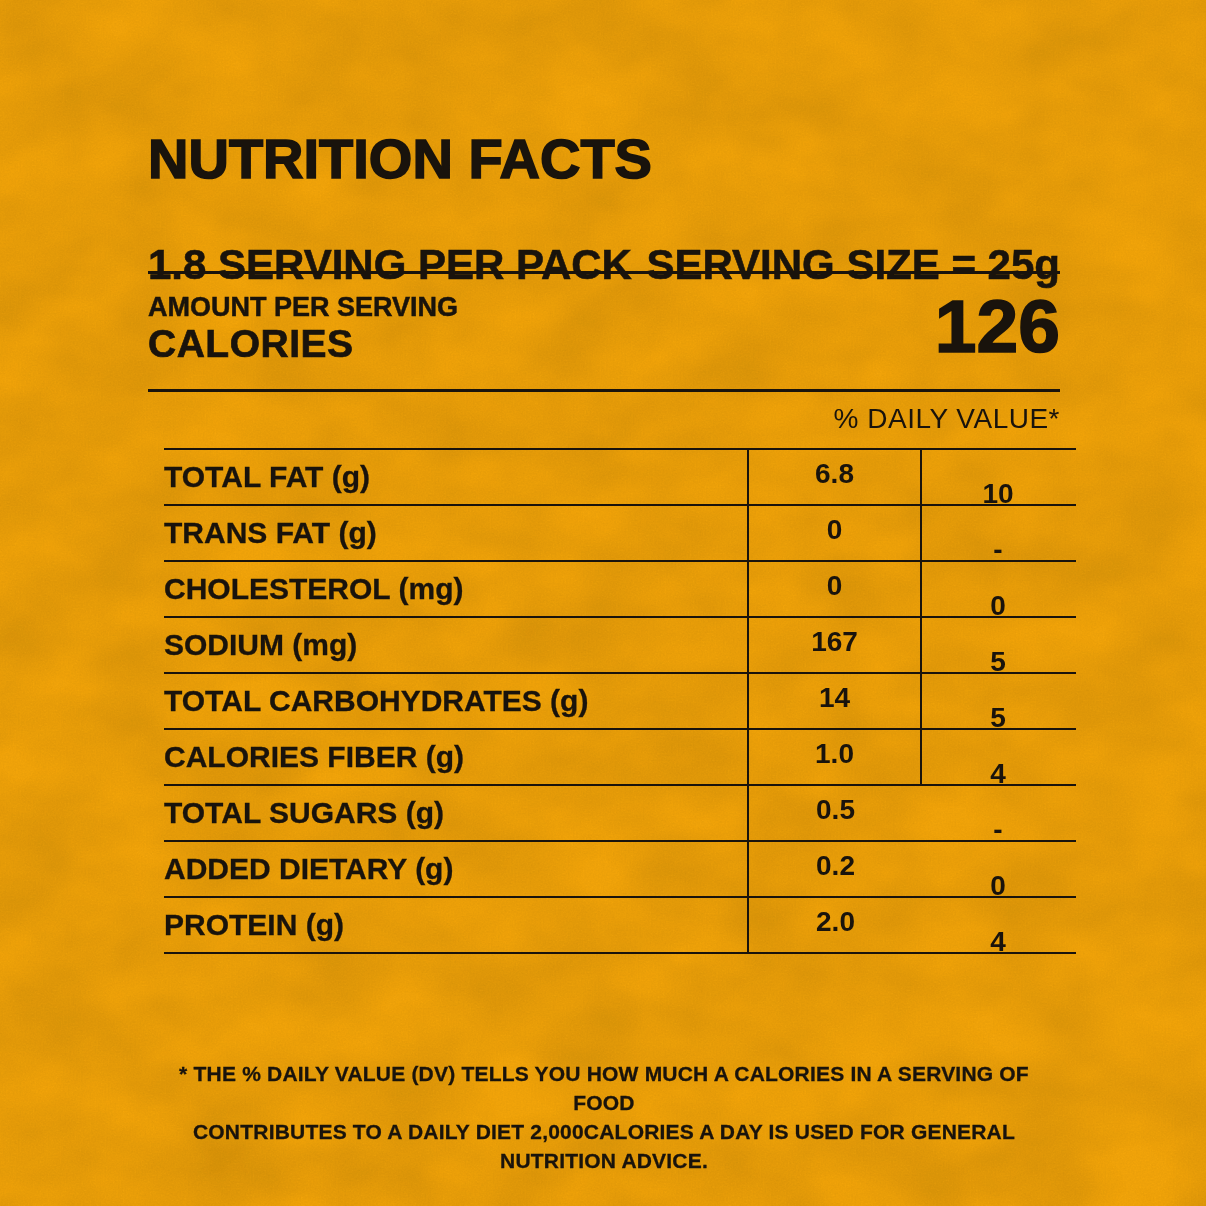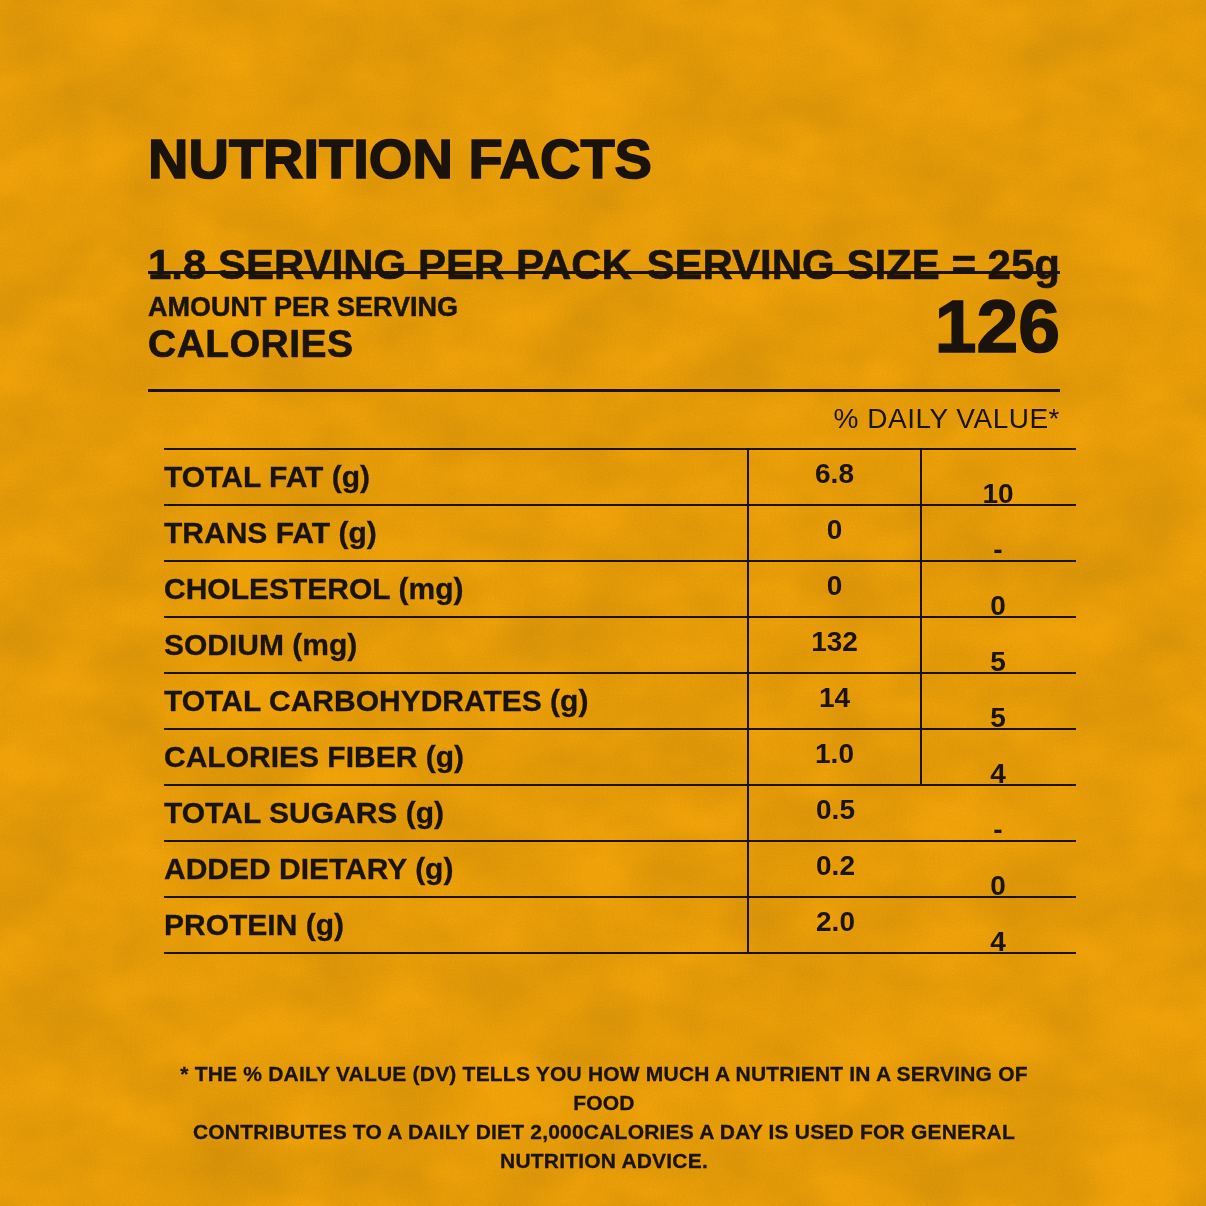--- a/index.html
+++ b/index.html
@@ -152,21 +152,21 @@
   </div>
 
   <div class="row">
     <div class="cell-label">CHOLESTEROL (mg)</div>
     <div class="cell-amount">0</div>
     <div class="cell-dv">0</div>
   </div>
 
   <div class="row">
     <div class="cell-label">SODIUM (mg)</div>
-    <div class="cell-amount">132</div>
+    <div class="cell-amount">167</div>
     <div class="cell-dv">5</div>
   </div>
 
   <div class="row">
     <div class="cell-label">TOTAL CARBOHYDRATES (g)</div>
     <div class="cell-amount">14</div>
     <div class="cell-dv">5</div>
   </div>
 
   <div class="row">
@@ -188,21 +188,21 @@
   </div>
 
   <div class="row">
     <div class="cell-label">PROTEIN (g)</div>
     <div class="cell-amount">2.0</div>
     <div class="cell-dv">4</div>
   </div>
 </div>
 
     <div class="abs footnote">
-      <div>* THE % DAILY VALUE (DV) TELLS YOU HOW MUCH A NUTRIENT IN A SERVING OF FOOD</div>
+      <div>* THE % DAILY VALUE (DV) TELLS YOU HOW MUCH A CALORIES IN A SERVING OF FOOD</div>
       <div>CONTRIBUTES TO A DAILY DIET 2,000CALORIES A DAY IS USED FOR GENERAL NUTRITION ADVICE.</div>
     </div>
 
   </div>
 
   <svg class="texture-top" width="1206" height="1206">
     <rect width="1206" height="1206" filter="url(#grain)" opacity="0.035"></rect>
   </svg>
 
 </div>

